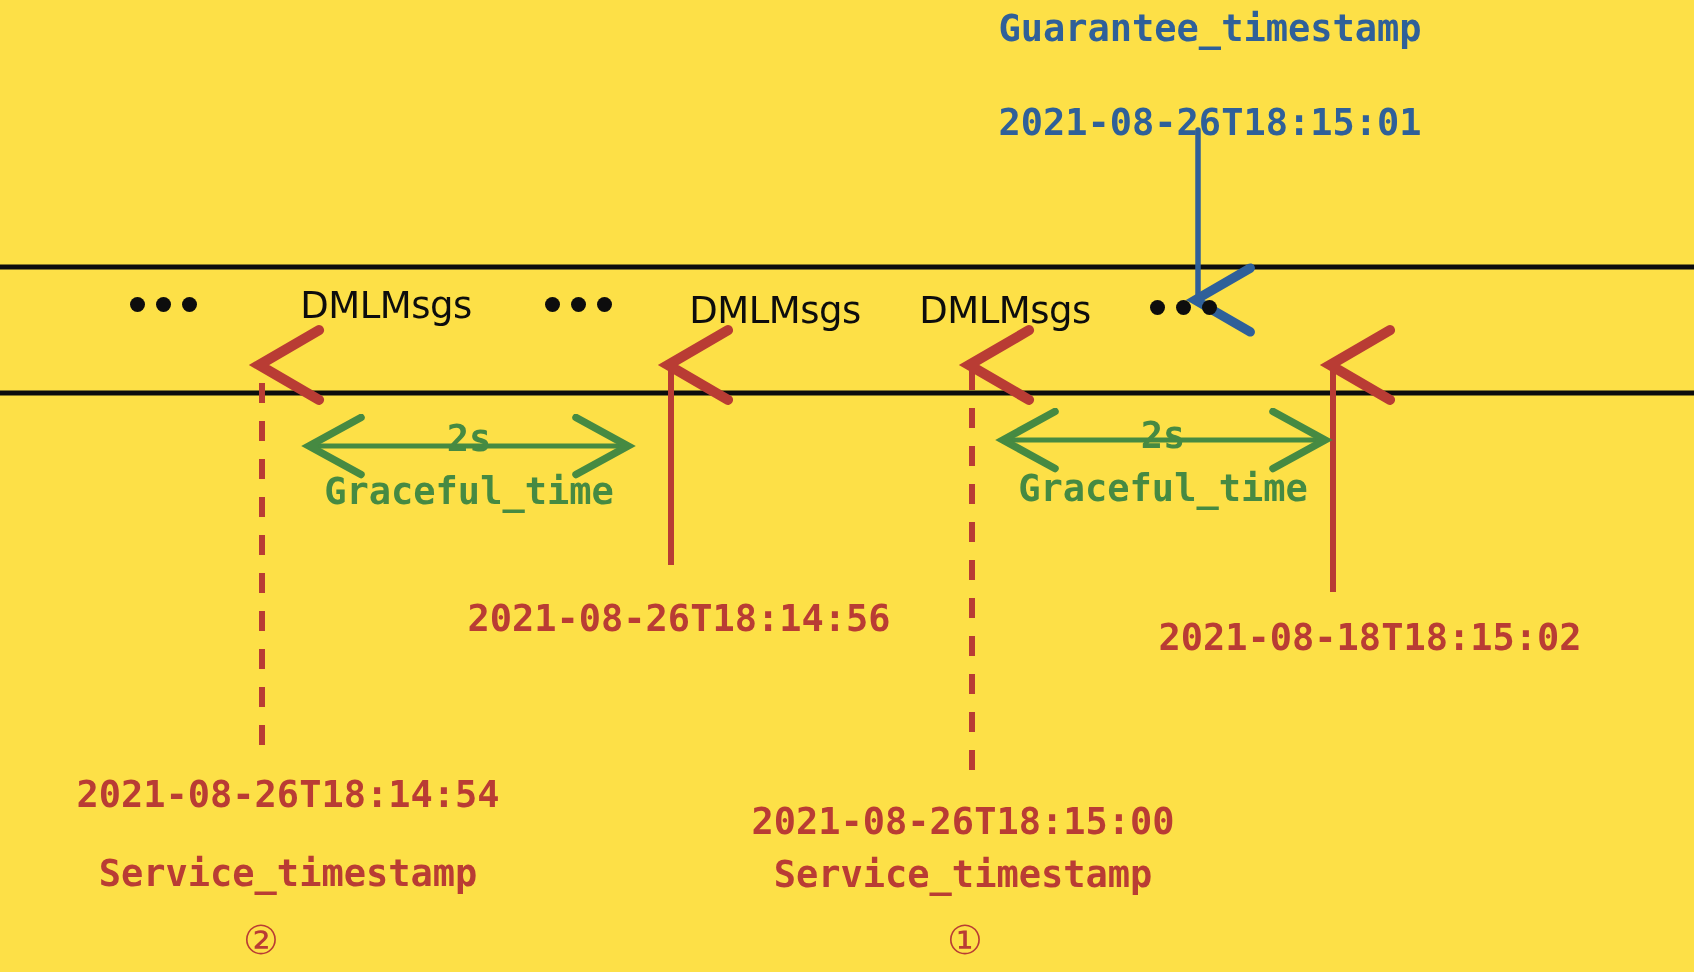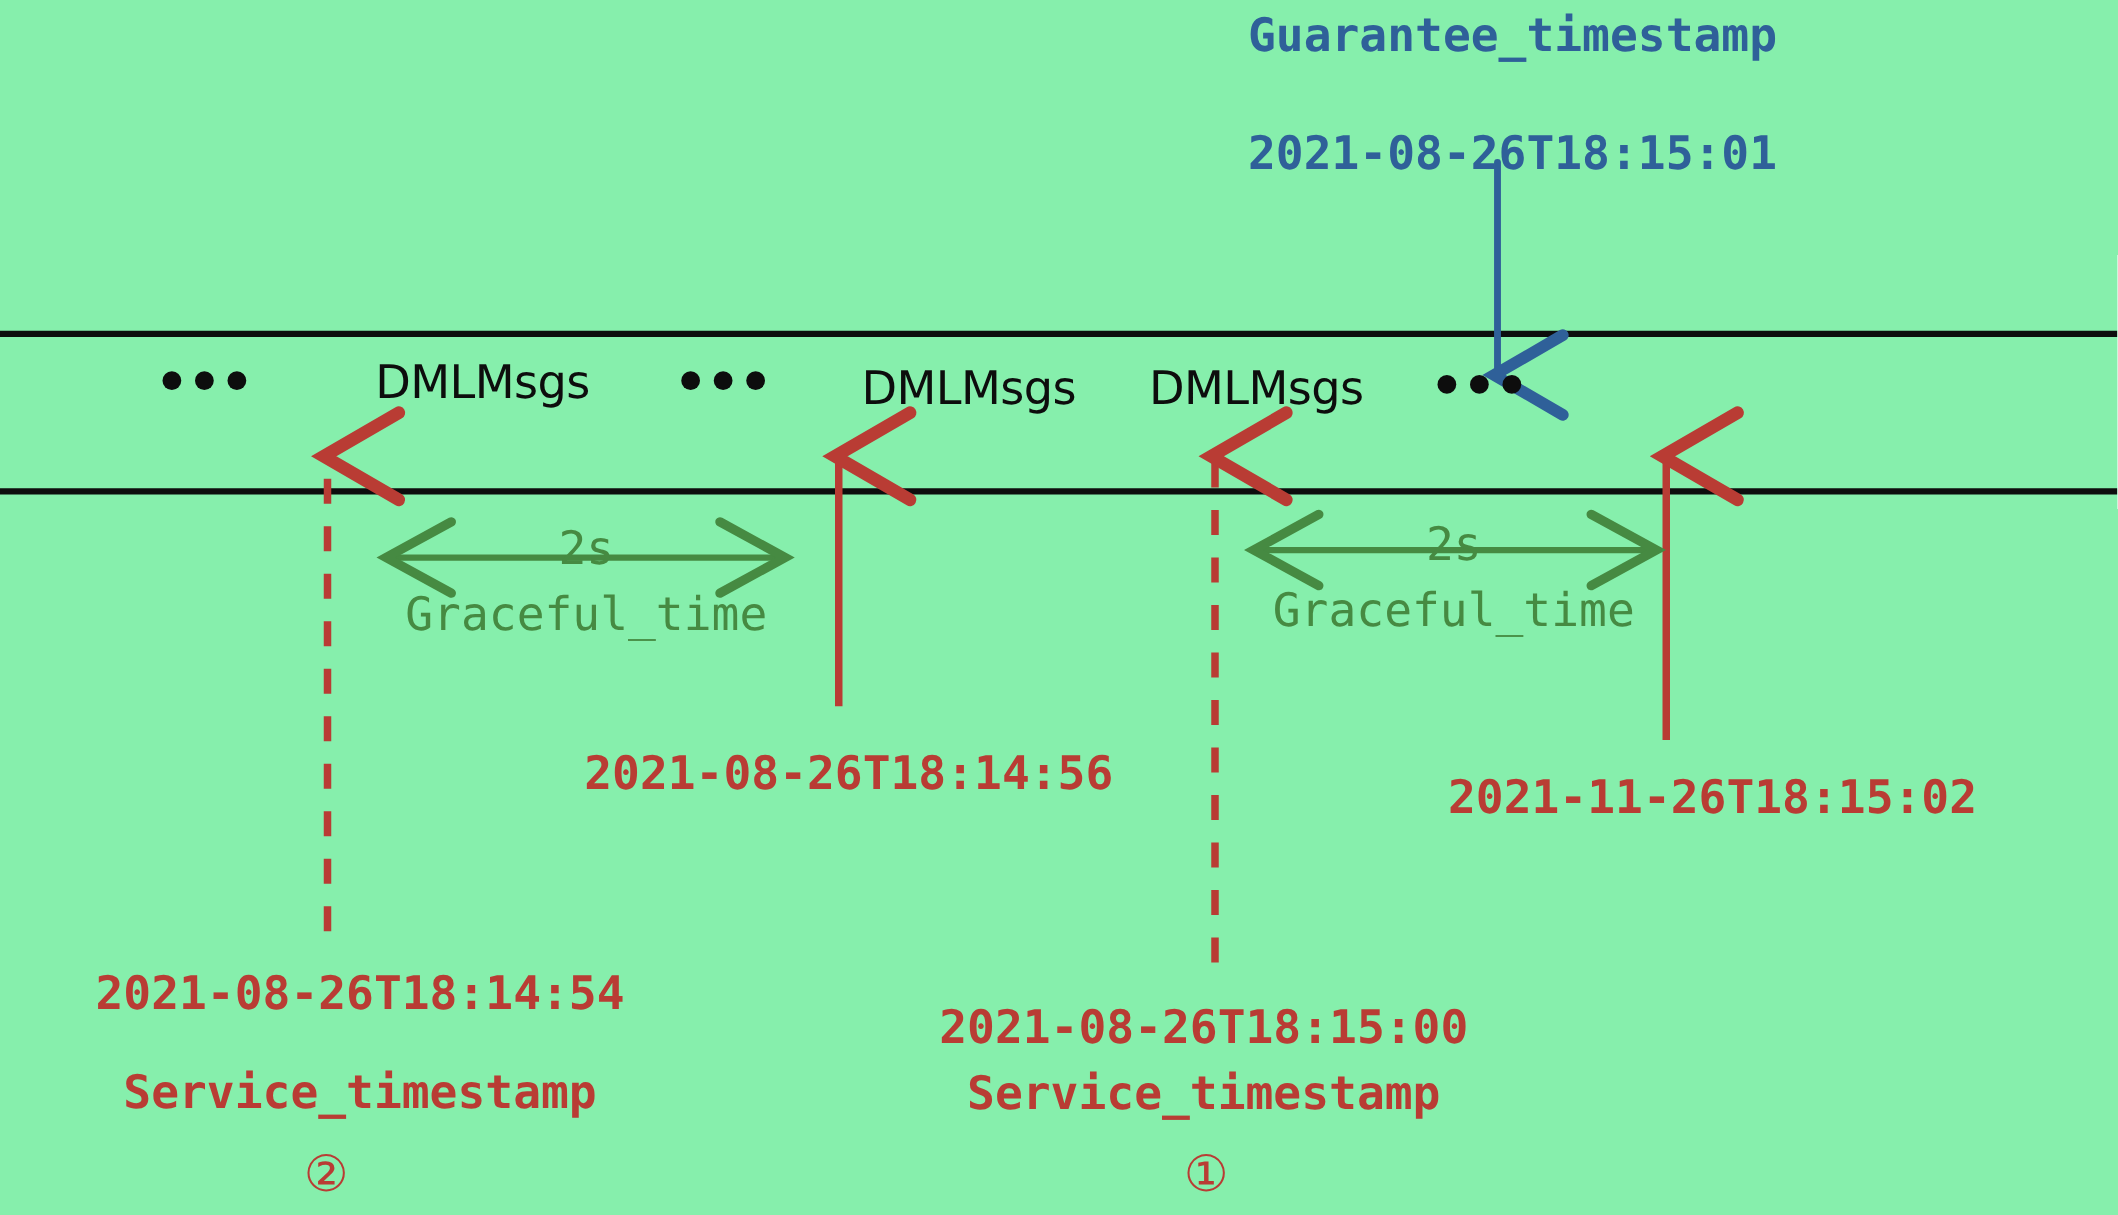--- a/index.html
+++ b/index.html
@@ -7,21 +7,21 @@
     padding: 0;
     background: #ffffff;
   }
   body {
     font-family: "DejaVu Sans Mono", monospace;
   }
   #canvas {
     position: relative;
     width: 1694px;
     height: 972px;
-    background: #86efac;
+    background: #fde047;
     overflow: hidden;
   }
   #diagram-svg {
     position: absolute;
     left: 0;
     top: 0;
     width: 1694px;
     height: 972px;
   }
   .txt {
@@ -37,21 +37,21 @@
     letter-spacing: 0px;
   }
   .mono-red {
     color: #b93c34;
     font-size: 37px;
     font-weight: 700;
   }
   .mono-green {
     color: #468a42;
     font-size: 37px;
-    font-weight: 400;
+    font-weight: 700;
   }
   .dml {
     color: #0d0d0d;
     font-family: "DejaVu Sans", sans-serif;
     font-size: 37px;
     font-weight: 400;
     letter-spacing: -0.5px;
   }
   .circled {
     color: #b93c34;
@@ -159,21 +159,21 @@
   </div>
 
   <div class="txt mono-green center-x" style="left:469px; top:420px;">2s</div>
   <div class="txt mono-green center-x" style="left:469px; top:473px;">Graceful_time</div>
 
   <div class="txt mono-green center-x" style="left:1163px; top:417px;">2s</div>
   <div class="txt mono-green center-x" style="left:1163px; top:470px;">Graceful_time</div>
 
   <div class="txt mono-red center-x" style="left:679px; top:600px;">2021-08-26T18:14:56</div>
 
-  <div class="txt mono-red center-x" style="left:1370px; top:619px;">2021-11-26T18:15:02</div>
+  <div class="txt mono-red center-x" style="left:1370px; top:619px;">2021-08-18T18:15:02</div>
 
   <div class="txt mono-red center-x" style="left:288px; top:776px;">2021-08-26T18:14:54</div>
   <div class="txt mono-red center-x" style="left:288px; top:855px;">Service_timestamp</div>
   <div class="txt circled center-x" style="left:261px; top:920px;">②</div>
 
   <div class="txt mono-red center-x" style="left:963px; top:803px;">2021-08-26T18:15:00</div>
   <div class="txt mono-red center-x" style="left:963px; top:856px;">Service_timestamp</div>
   <div class="txt circled center-x" style="left:965px; top:920px;">①</div>
 
 </div>

